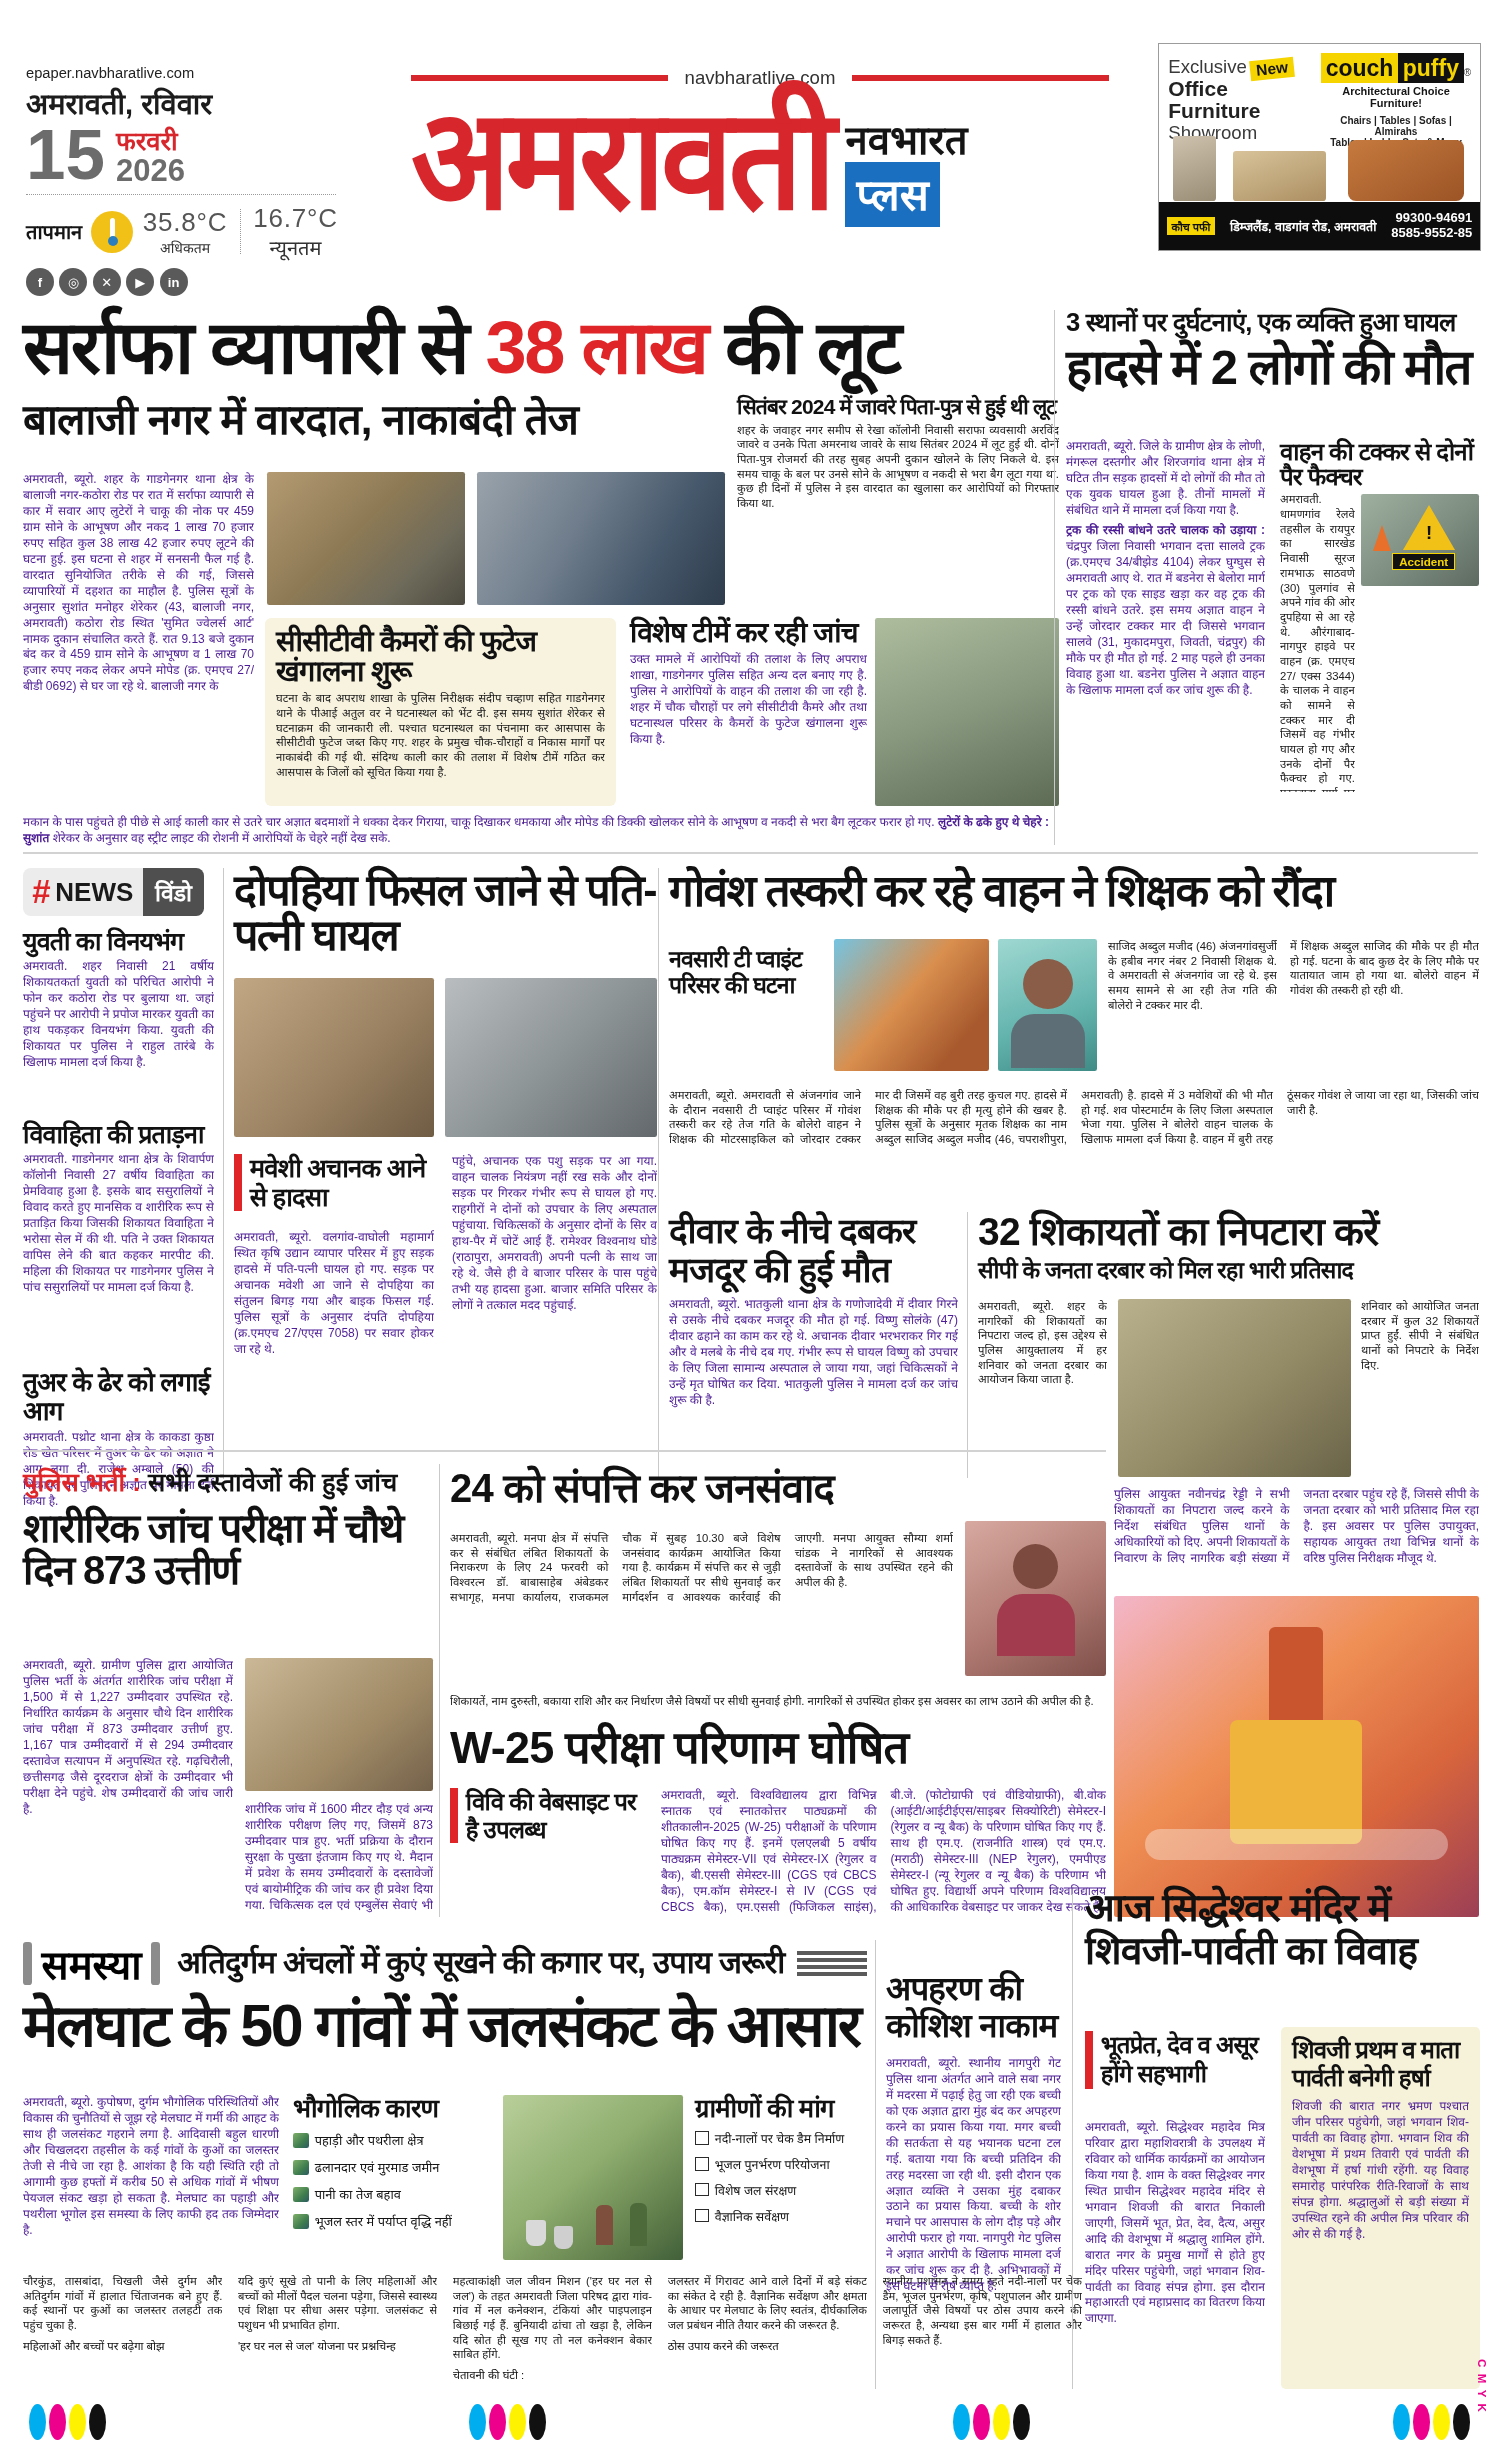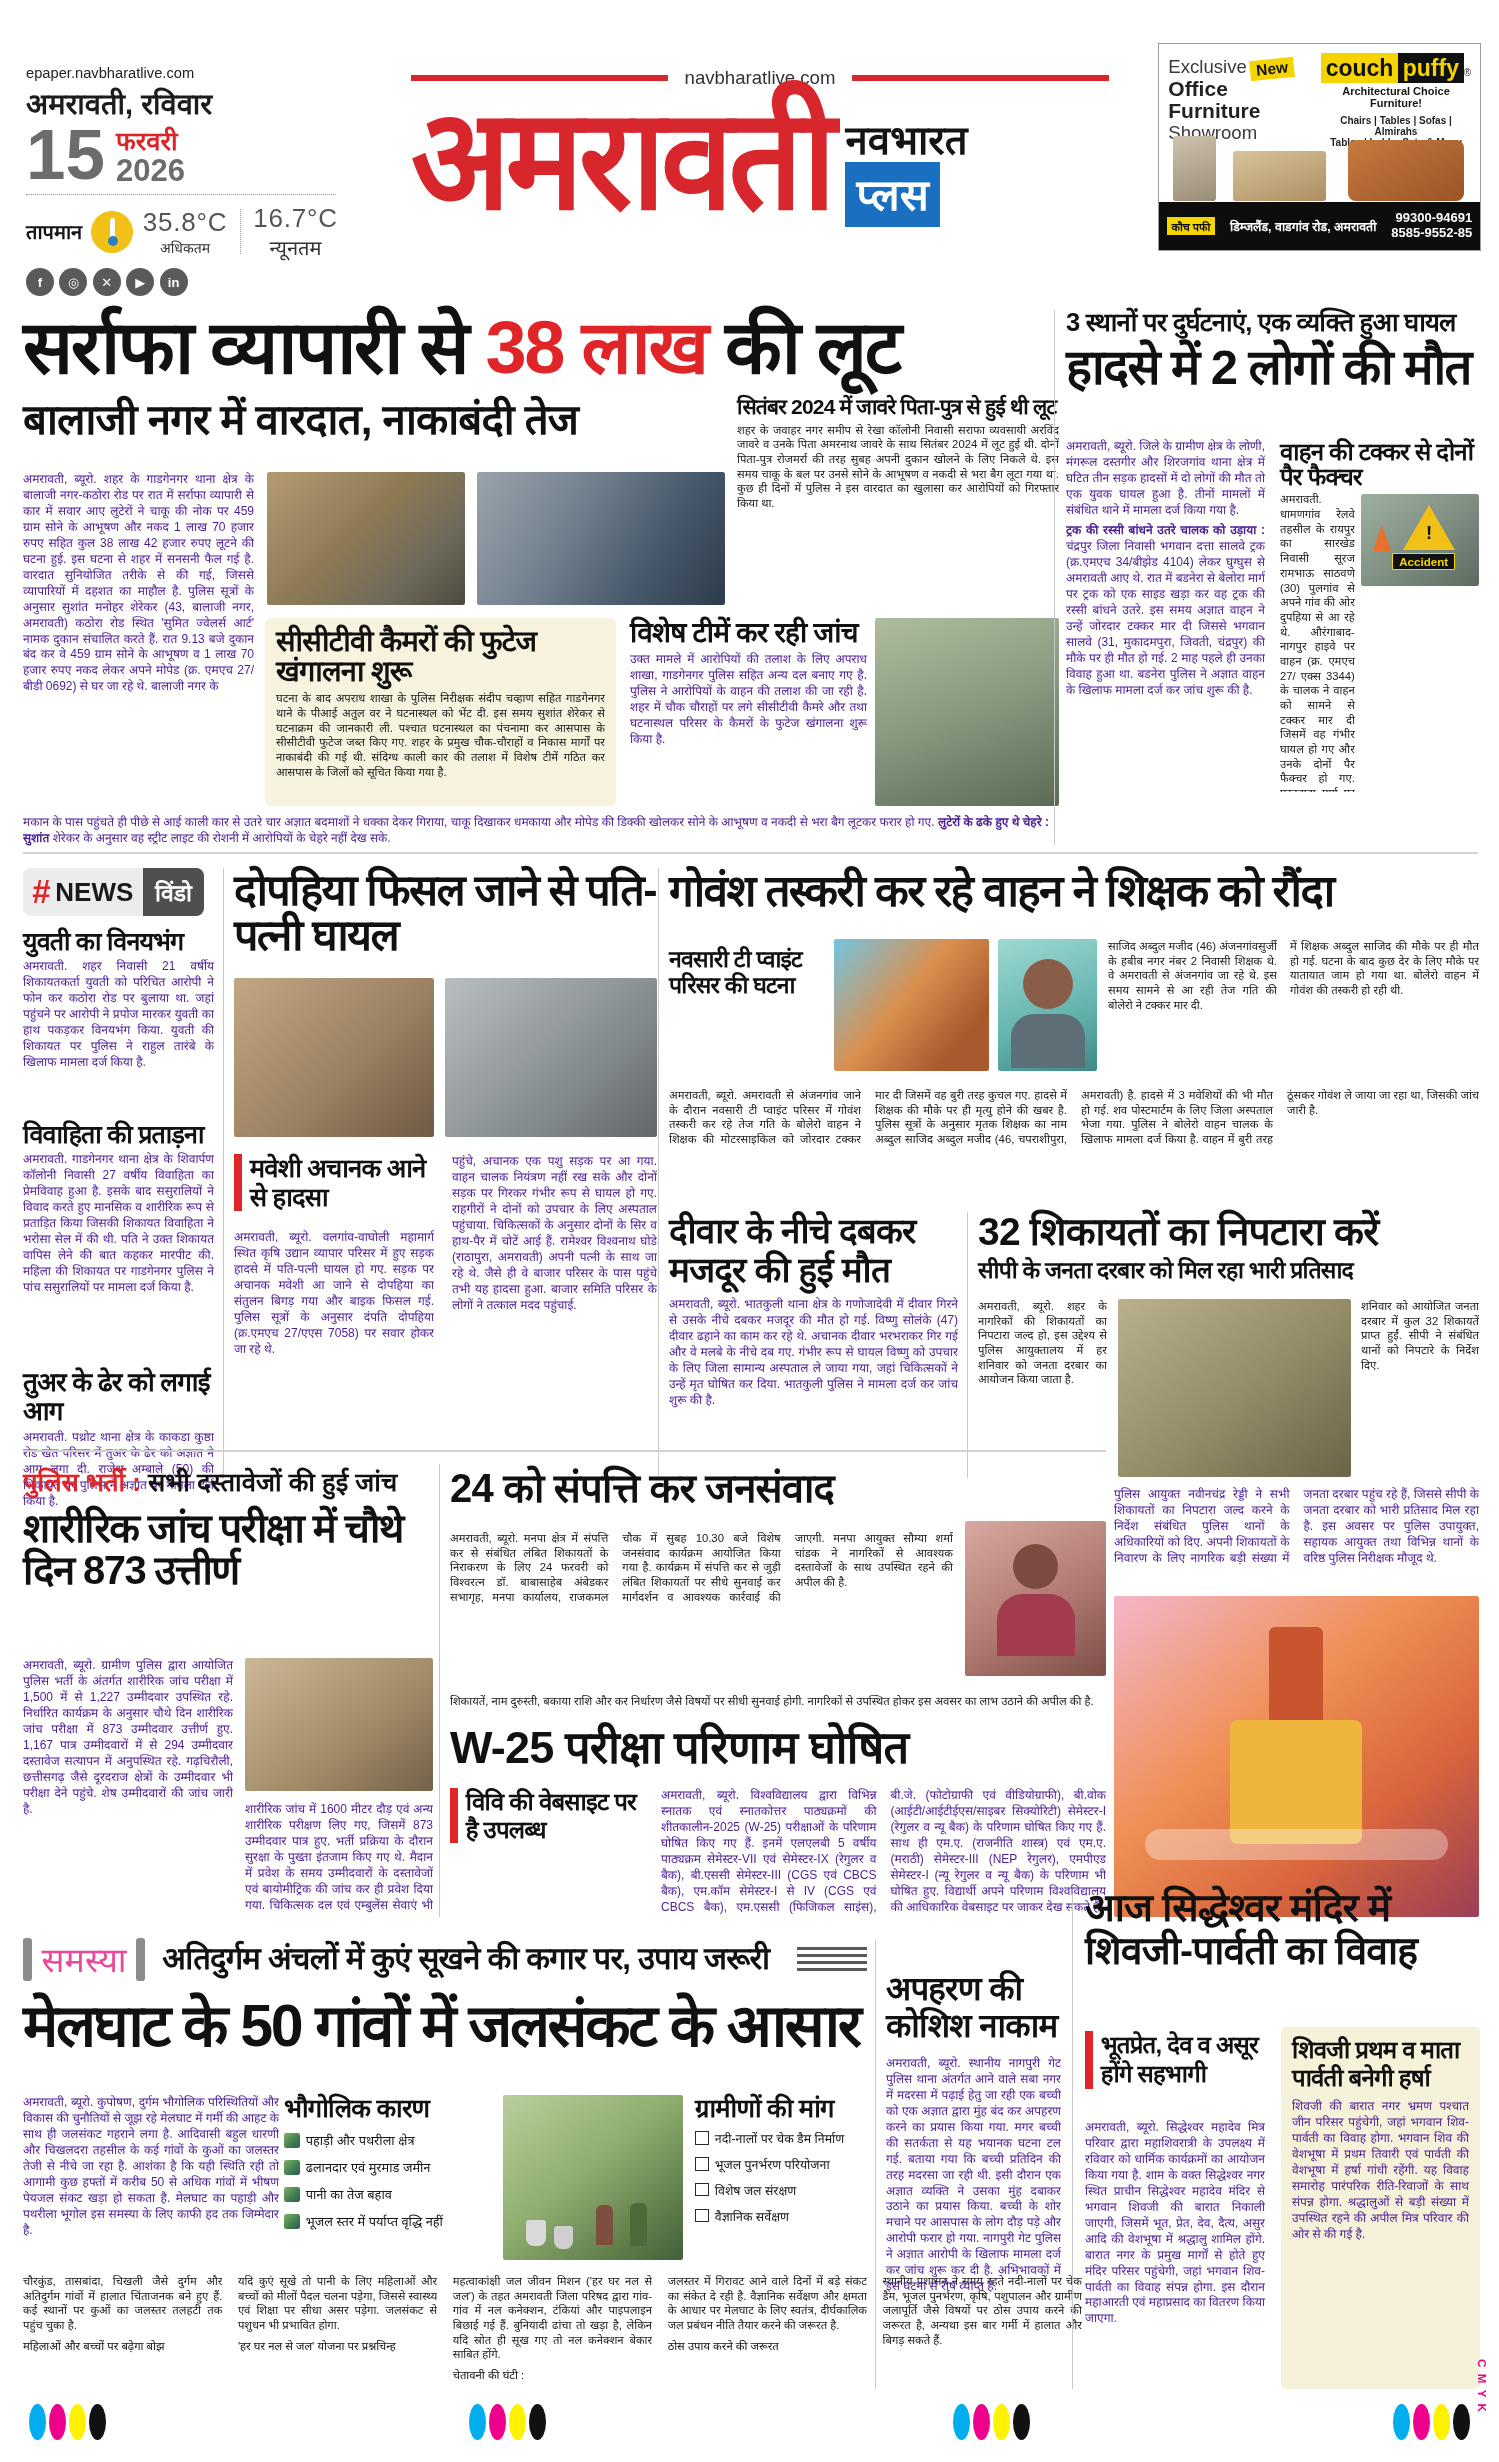--- a/index.html
+++ b/index.html
@@ -277,35 +277,35 @@
   </div>
 
   <div class="photo ph-temple abs" style="left:1114px;top:1596px;width:365px;height:321px">
     <div style="position:absolute;left:155px;top:31px;width:54px;height:93px;background:#c9552e;border-radius:6.2px 6.2px 0 0"></div>
     <div style="position:absolute;left:116px;top:124px;width:132px;height:124px;background:#efb43c;border-radius:7.8px"></div>
     <div style="position:absolute;left:31px;top:233px;width:303px;height:31px;background:rgba(255,255,255,.35);border-radius:15.5px"></div>
   </div>
 
   <div class="abs" style="left:23px;top:1936px;width:844px;display:flex;align-items:center">
     <div style="width:9.3px;height:43px;background:#8c8c8c;border-radius:3.1px"></div>
-    <div style="color:#ec4899;font-weight:400;font-size:34px;margin:0 9.3px">समस्या</div>
+    <div style="color:#000000;font-weight:700;font-size:40px;margin:0 9.3px">समस्या</div>
     <div style="width:9.3px;height:43px;background:#8c8c8c;border-radius:3.1px"></div>
     <div class="hd" style="font-size:31px;margin-left:17px;letter-spacing:-0.8px">अतिदुर्गम अंचलों में कुएं सूखने की कगार पर, उपाय जरूरी</div>
     <div style="margin-left:auto">
       <div style="width:70px;height:3.1px;background:#5a5a5a;margin:3.9px 0"></div>
       <div style="width:70px;height:3.1px;background:#5a5a5a;margin:3.9px 0"></div>
       <div style="width:70px;height:3.1px;background:#5a5a5a;margin:3.9px 0"></div>
       <div style="width:70px;height:3.1px;background:#5a5a5a;margin:3.9px 0"></div>
     </div>
   </div>
   <div class="hd abs" style="left:23px;top:1996px;width:844px;font-size:59px;letter-spacing:-2.3px">मेलघाट के 50 गांवों में जलसंकट के आसार</div>
 
   <div class="body-txt abs" style="left:23px;top:2095px;width:256px;height:211px">अमरावती, ब्यूरो. कुपोषण, दुर्गम भौगोलिक परिस्थितियों और विकास की चुनौतियों से जूझ रहे मेलघाट में गर्मी की आहट के साथ ही जलसंकट गहराने लगा है. आदिवासी बहुल धारणी और चिखलदरा तहसील के कई गांवों के कुओं का जलस्तर तेजी से नीचे जा रहा है. आशंका है कि यही स्थिति रही तो आगामी कुछ हफ्तों में करीब 50 से अधिक गांवों में भीषण पेयजल संकट खड़ा हो सकता है. मेलघाट का पहाड़ी और पथरीला भूगोल इस समस्या के लिए काफी हद तक जिम्मेदार है.</div>
 
-  <div class="abs" style="left:284px;top:2095px;width:196px">
+  <div class="abs" style="left:293px;top:2095px;width:196px">
     <div class="hd" style="font-size:25.6px">भौगोलिक कारण</div>
     <div style="margin-top:9.3px;font-size:12.8px;line-height:1.5">
       <div><span class="geoicon"></span><span>पहाड़ी और पथरीला क्षेत्र</span></div>
       <div style="margin-top:7.8px"><span class="geoicon"></span><span>ढलानदार एवं मुरमाड जमीन</span></div>
       <div style="margin-top:7.8px"><span class="geoicon"></span><span>पानी का तेज बहाव</span></div>
       <div style="margin-top:7.8px"><span class="geoicon"></span><span>भूजल स्तर में पर्याप्त वृद्धि नहीं</span></div>
     </div>
   </div>
 
   <div class="photo ph-water abs" style="left:503px;top:2095px;width:180px;height:165px">

